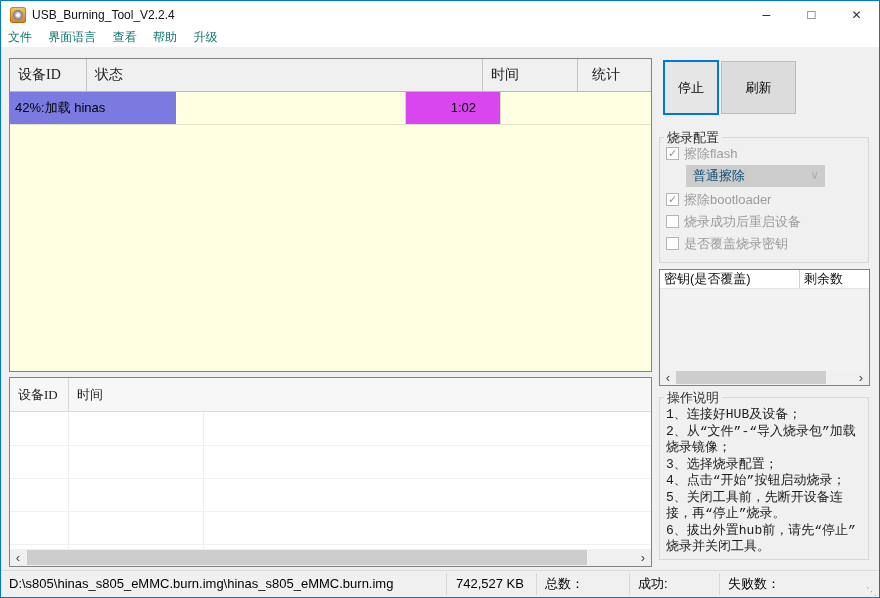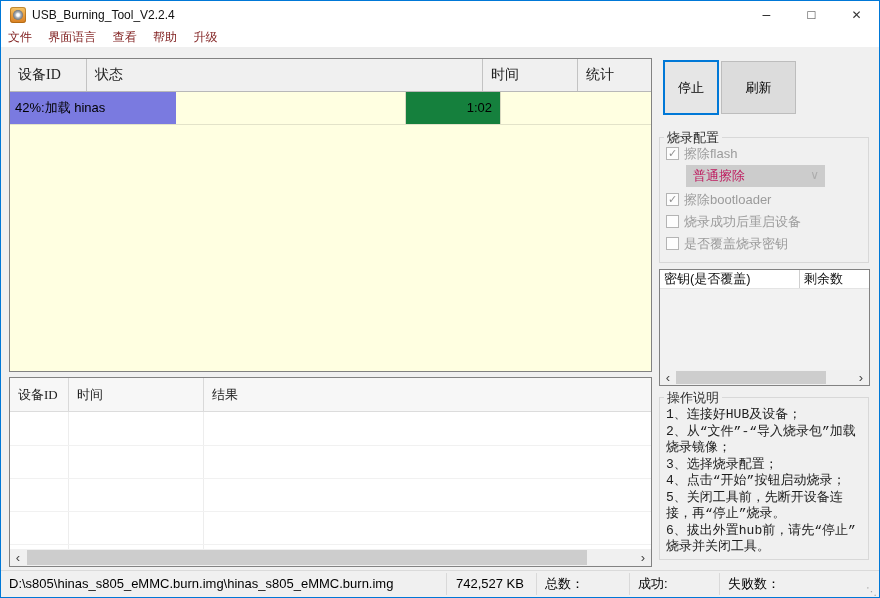--- a/index.html
+++ b/index.html
@@ -13,56 +13,56 @@
   .app-icon::after{content:"";position:absolute;left:3px;top:3px;width:10px;height:10px;border-radius:50%;
     background:radial-gradient(circle at 50% 50%,#ffffff 0 18%,#aab0b8 40%,#636b75 75%,#8d949c 100%);}
   .title-text{position:absolute;left:31px;top:0;height:28px;line-height:28px;font-size:12px;color:#111;}
   .win-controls{position:absolute;right:0;top:0;height:28px;display:flex;}
   .win-btn{width:45px;height:28px;text-align:center;line-height:26px;font-size:14px;color:#333;}
   .win-btn.min::before{content:"–";}
   .win-btn.max::before{content:"□";font-size:13px;}
   .win-btn.close::before{content:"✕";font-size:12px;}
 
   
-  .menubar{position:absolute;left:0;top:28px;width:100%;height:18px;background:#ffffff;font-size:12px;color:#7f1d1d;padding-left:7px;box-sizing:border-box;}
+  .menubar{position:absolute;left:0;top:28px;width:100%;height:18px;background:#ffffff;font-size:12px;color:#0f766e;padding-left:7px;box-sizing:border-box;}
   .menu-item{display:inline-block;margin-right:13px;line-height:17px;}
 
   
   .dev-table{position:absolute;left:8px;top:57px;width:641px;height:312px;border:1px solid #828282;background:#ffffe1;}
   .dev-head{display:flex;height:32px;background:#f0f0f0;border-bottom:1px solid #b8b8b8;}
   .dev-head .hc{box-sizing:border-box;border-right:1px solid #c3c3c3;padding-left:8px;line-height:32px;
     font-size:14px;color:#222;font-family:"Liberation Serif",serif;}
-  .dev-head .hc:last-child{border-right:none;}
+  .dev-head .hc:last-child{border-right:none;margin-left:6px;}
   .c1{width:77px;} .c2{width:396px;} .c3{width:95px;} .c4{flex:1;}
   .dev-row{display:flex;height:32px;border-bottom:1px solid #e3e3c9;}
   .dev-row .dc{box-sizing:border-box;border-right:1px solid #d8d8c0;position:relative;font-size:13px;line-height:32px;color:#000;}
   .dev-row .dc:last-child{border-right:none;}
   .cell-id{background:#ffffff;text-align:center;border-right:1px solid #c3c3c3 !important;}
   .cell-status{background:#ffffe1;}
   .progress-fill{position:absolute;left:0;top:0;height:100%;background:#7a7ae0;}
   .progress-label{position:absolute;left:5px;top:0;height:100%;line-height:32px;font-size:13px;color:#000;white-space:nowrap;}
-  .cell-time{background:#15803d;text-align:right;padding-right:8px;box-sizing:border-box;}
+  .cell-time{background:#d946ef;text-align:right;padding-right:24px;box-sizing:border-box;}
   .cell-stat{background:#ffffe1;}
 
   
   .btn{position:absolute;font-size:13px;color:#000;display:flex;align-items:center;justify-content:center;box-sizing:border-box;}
   .btn-stop{left:662px;top:59px;width:56px;height:55px;background:#e6e6e6;border:2px solid #0078d7;}
   .btn-refresh{left:720px;top:60px;width:75px;height:53px;background:#dcdcdc;border:1px solid #bdbdbd;}
 
   
   .groupbox{position:absolute;border:1px solid #d8d8d8;box-sizing:border-box;}
   .group-label{position:absolute;top:-8px;left:4px;background:#f0f0f0;padding:0 3px;font-size:13px;color:#2b2b2b;line-height:15px;}
   .gb-config{left:658px;top:136px;width:210px;height:126px;}
   .opt-row{display:flex;align-items:center;height:21px;padding-left:6px;font-size:13px;color:#9b9b9b;position:absolute;left:0;white-space:nowrap;}
   .opt-flash{top:5px;} .opt-boot{top:51px;} .opt-restart{top:73px;} .opt-overwrite{top:95px;}
   .cbx{width:13px;height:13px;border:1px solid #b4b4b4;background:#fdfdfd;margin-right:5px;box-sizing:border-box;
     font-size:11px;line-height:11px;text-align:center;color:#8f8f8f;}
   .cbx.on::before{content:"✓";}
   .erase-select{position:absolute;left:26px;top:27px;width:139px;height:22px;background:#cccccc;
-    font-size:13px;color:#be185d;line-height:22px;padding-left:7px;box-sizing:border-box;}
+    font-size:13px;color:#0c4a6e;line-height:22px;padding-left:7px;box-sizing:border-box;}
   .erase-select .chev{position:absolute;right:6px;top:0;line-height:20px;color:#adadad;font-size:12px;}
   .erase-select .chev::before{content:"∨";}
 
   
   .key-table{position:absolute;left:658px;top:268px;width:211px;height:117px;border:1px solid #828282;background:#f2f2f2;box-sizing:border-box;}
   .key-head{display:flex;height:18px;background:#ffffff;border-bottom:1px solid #e4e4e4;}
   .key-head .kc{box-sizing:border-box;font-size:13px;color:#111;line-height:18px;padding-left:4px;}
   .kc1{width:140px;border-right:1px solid #cfcfcf;} .kc2{flex:1;}
   .hscroll{position:absolute;left:0;bottom:0;width:100%;height:15px;background:#f0f0f0;display:flex;align-items:center;}
   .scroll-arrow{width:16px;text-align:center;font-size:13px;color:#444;line-height:15px;}
@@ -191,21 +191,20 @@
       <div>接，再“停止”烧录。</div>
       <div>6、拔出外置hub前，请先“停止”</div>
       <div>烧录并关闭工具。</div>
     </div>
   </div>
 
   <div class="log-table">
     <div class="log-head">
       <div class="lc l1">设备ID</div>
       <div class="lc l2">时间</div>
-      <div class="lc l3">结果</div>
     </div>
     <div class="log-body">
       <div class="vline vl1"></div>
       <div class="vline vl2"></div>
       <div class="rline" style="top:33px"></div>
       <div class="rline" style="top:66px"></div>
       <div class="rline" style="top:99px"></div>
       <div class="rline" style="top:132px"></div>
     </div>
     <div class="hscroll log-scroll">

